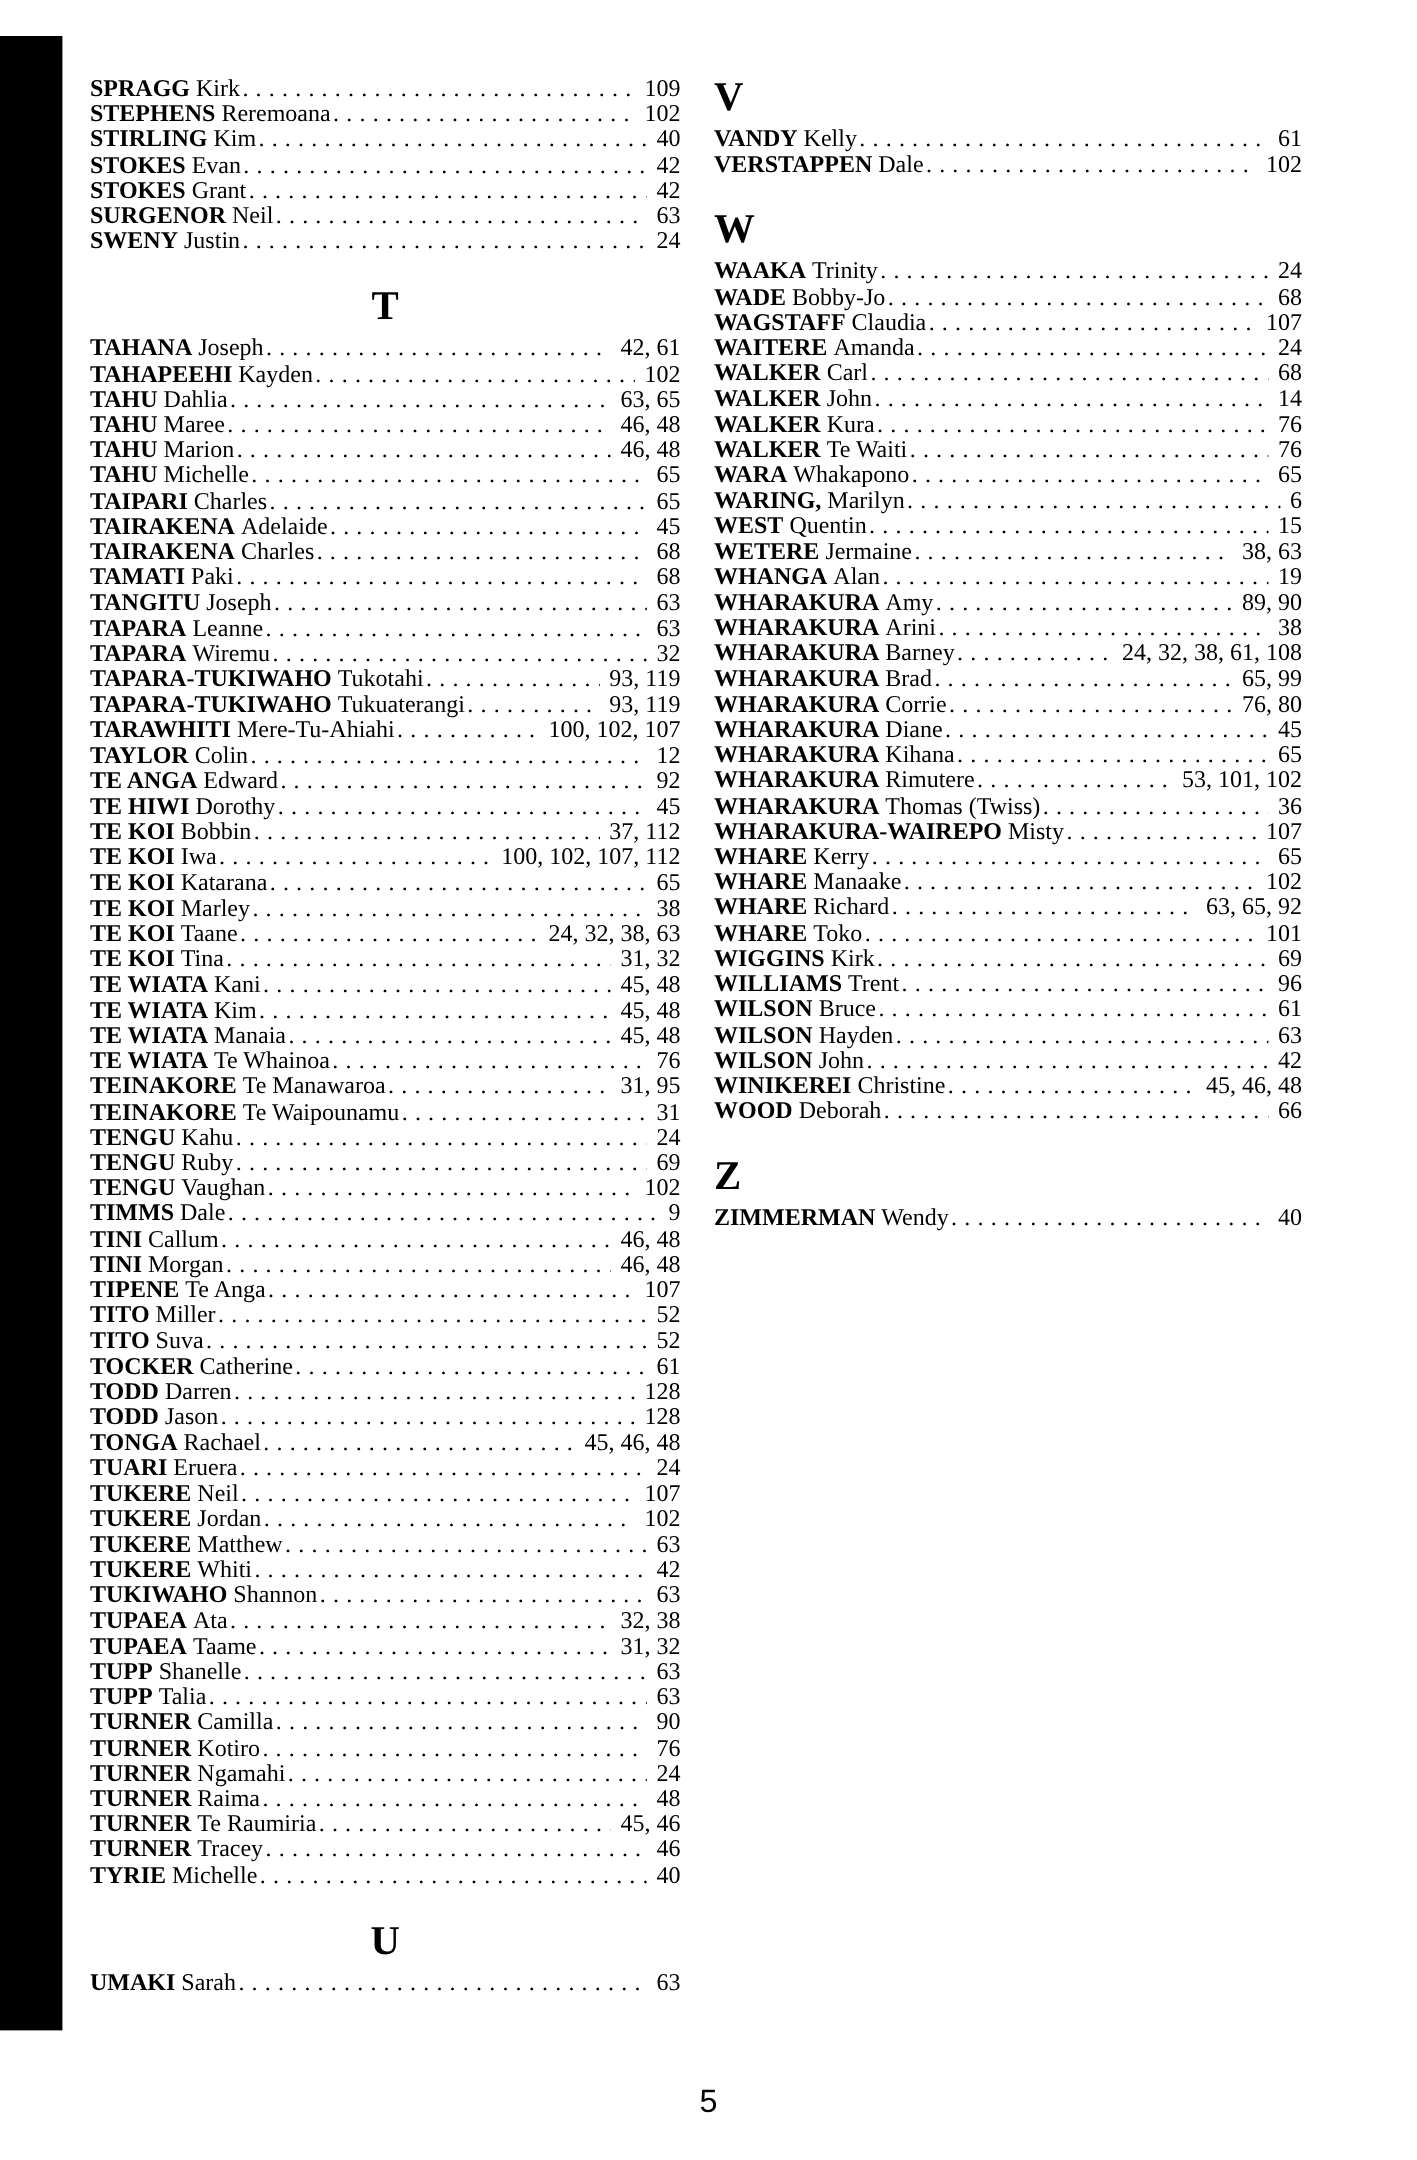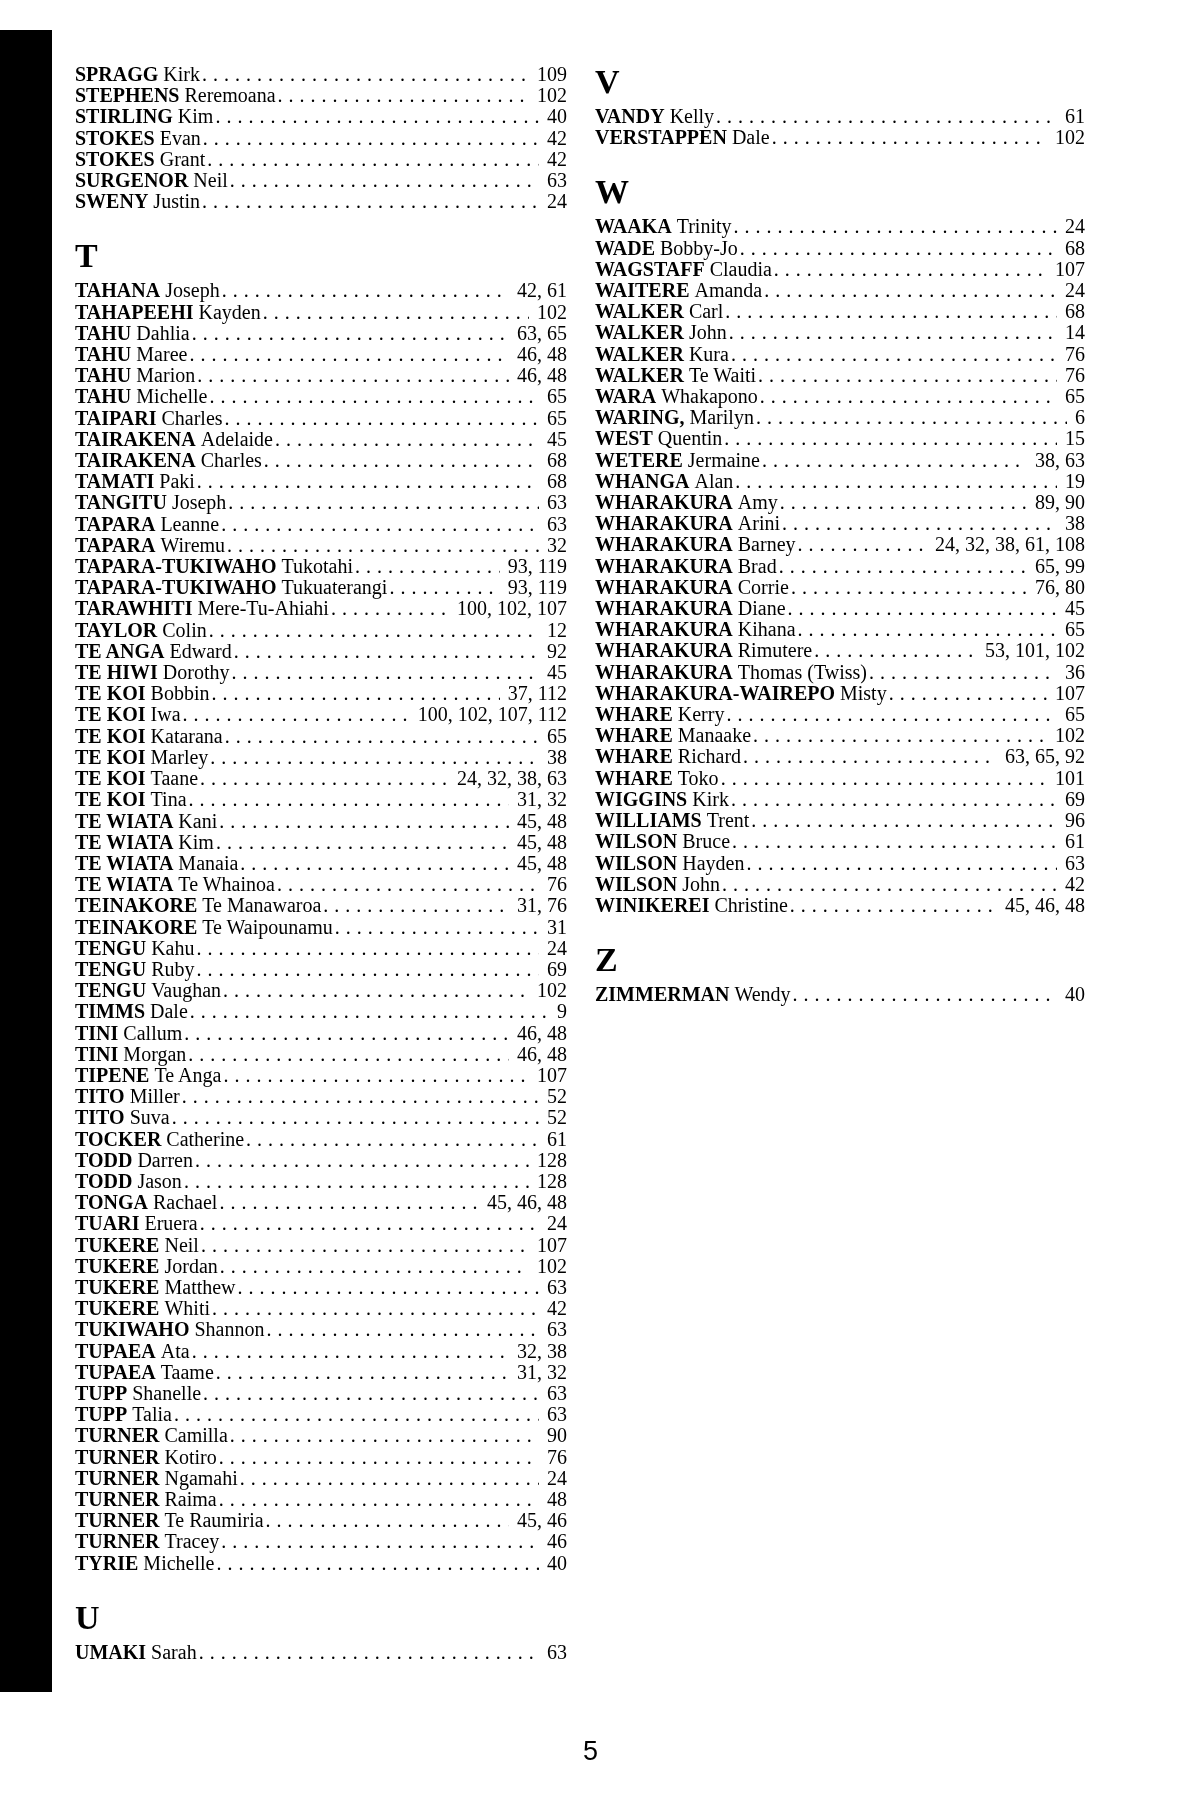--- a/index.html
+++ b/index.html
@@ -11,21 +11,21 @@
     font-family: "Liberation Serif", serif;
     overflow: hidden;
   }
   .scan-bar {
     position: absolute;
     left: 0; top: 30px;
     width: 52px; height: 1662px;
     background: #000000;
   }
   .col { position: absolute; top: 64px; }
-  #col-1 { left: 75px;  width: 492px; }
+  #col-1 { left: 75px;  width: 492px; text-align: center; }
   #col-2 { left: 595px; width: 490px; }
   .letter-header {
     font-size: 34px; font-weight: bold;
     line-height: 36px;
     margin: 26px 0 6px 0;
   }
   .col .letter-header:first-child { margin-top: 0; }
   .entry {
     display: flex; align-items: baseline;
     font-size: 20px; line-height: 21.2px;
@@ -270,21 +270,21 @@
     <div class="entry">
       <span class="surname">TE WIATA</span>
       <span class="given">Te Whainoa</span>
       <span class="dots"></span>
       <span class="pages">76</span>
     </div>
     <div class="entry">
       <span class="surname">TEINAKORE</span>
       <span class="given">Te Manawaroa</span>
       <span class="dots"></span>
-      <span class="pages">31, 76</span>
+      <span class="pages">31, 95</span>
     </div>
     <div class="entry">
       <span class="surname">TEINAKORE</span>
       <span class="given">Te Waipounamu</span>
       <span class="dots"></span>
       <span class="pages">31</span>
     </div>
     <div class="entry">
       <span class="surname">TENGU</span>
       <span class="given">Kahu</span>
@@ -678,20 +678,26 @@
       <span class="surname">WILSON</span>
       <span class="given">John</span>
       <span class="dots"></span>
       <span class="pages">42</span>
     </div>
     <div class="entry">
       <span class="surname">WINIKEREI</span>
       <span class="given">Christine</span>
       <span class="dots"></span>
       <span class="pages">45, 46, 48</span>
+    </div>
+    <div class="entry">
+      <span class="surname">WOOD</span>
+      <span class="given">Deborah</span>
+      <span class="dots"></span>
+      <span class="pages">66</span>
     </div>
     <div class="letter-header">Z</div>
     <div class="entry">
       <span class="surname">ZIMMERMAN</span>
       <span class="given">Wendy</span>
       <span class="dots"></span>
       <span class="pages">40</span>
     </div>
   </div>
 

